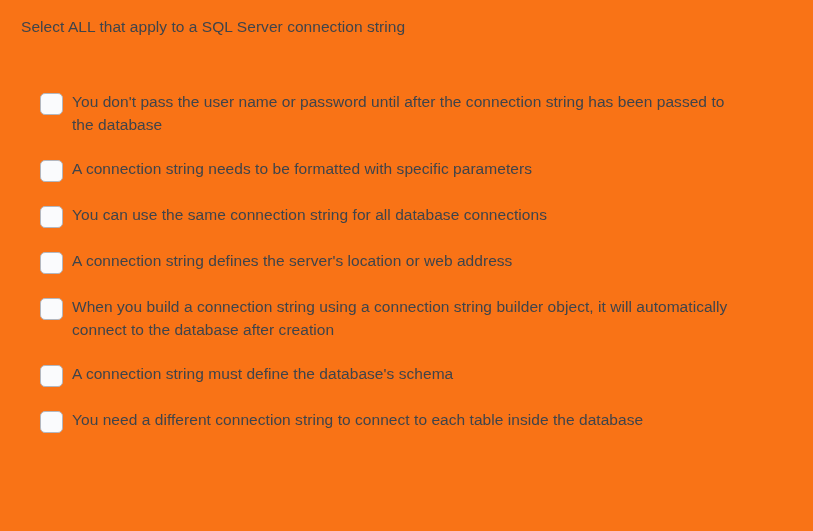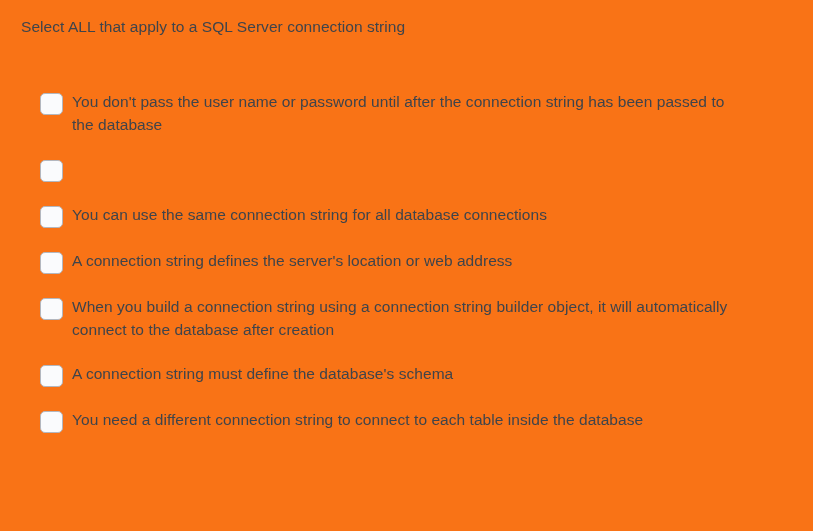--- a/index.html
+++ b/index.html
@@ -85,20 +85,21 @@
 
   <ul class="options-list">
 
     <li class="option-row">
       <span class="checkbox-box"></span>
       <span class="option-label">You don't pass the user name or password until after the connection string has been passed to the database</span>
     </li>
 
     <li class="option-row">
       <span class="checkbox-box"></span>
+      <span class="option-label">A connection string needs to be formatted with specific parameters</span>
     </li>
 
     <li class="option-row">
       <span class="checkbox-box"></span>
       <span class="option-label">You can use the same connection string for all database connections</span>
     </li>
 
     <li class="option-row">
       <span class="checkbox-box"></span>
       <span class="option-label">A connection string defines the server's location or web address</span>

